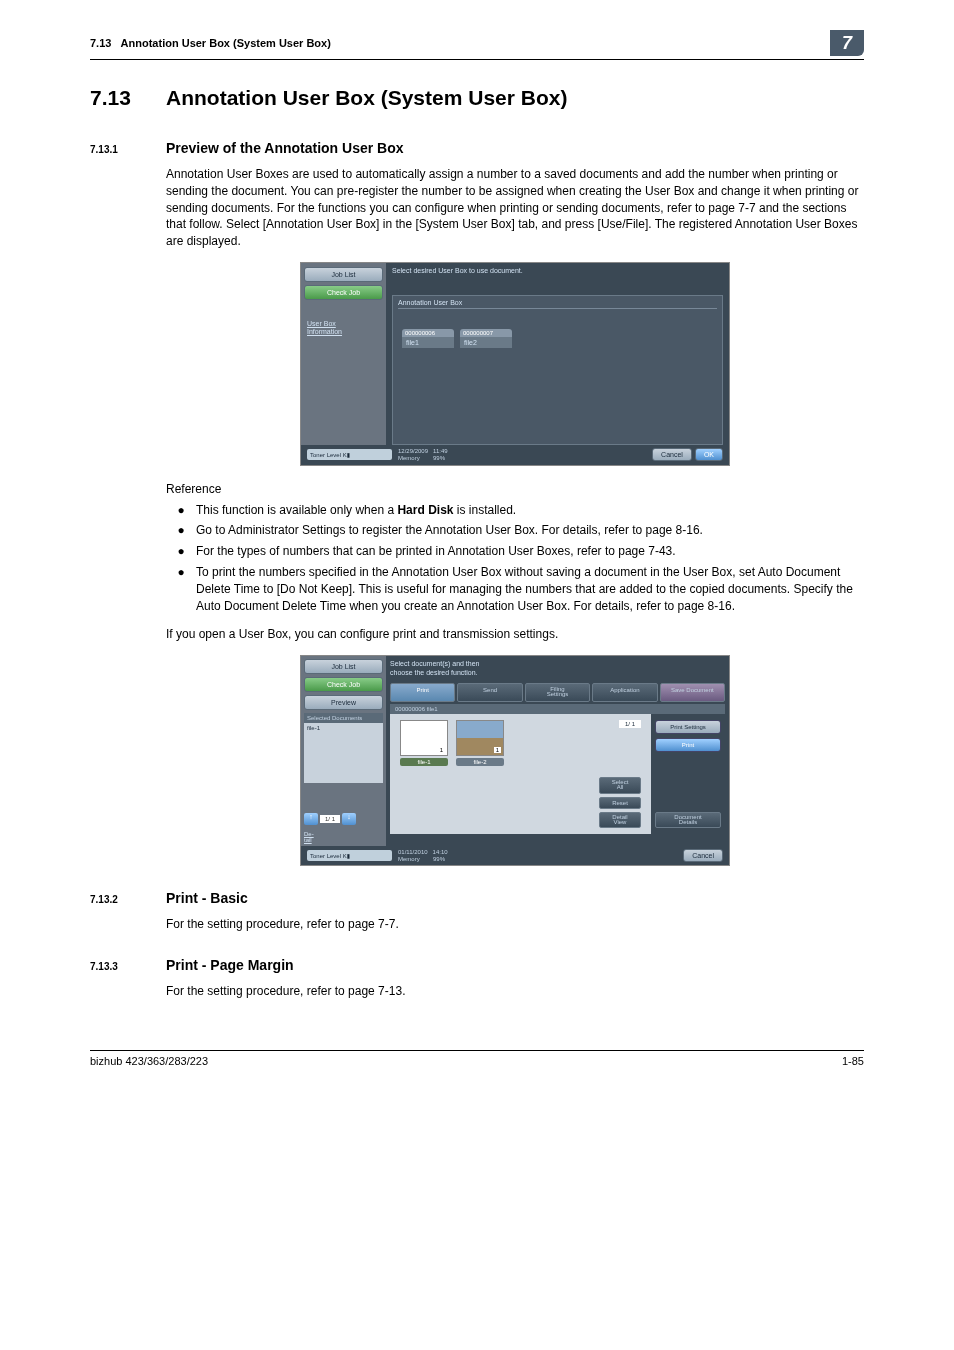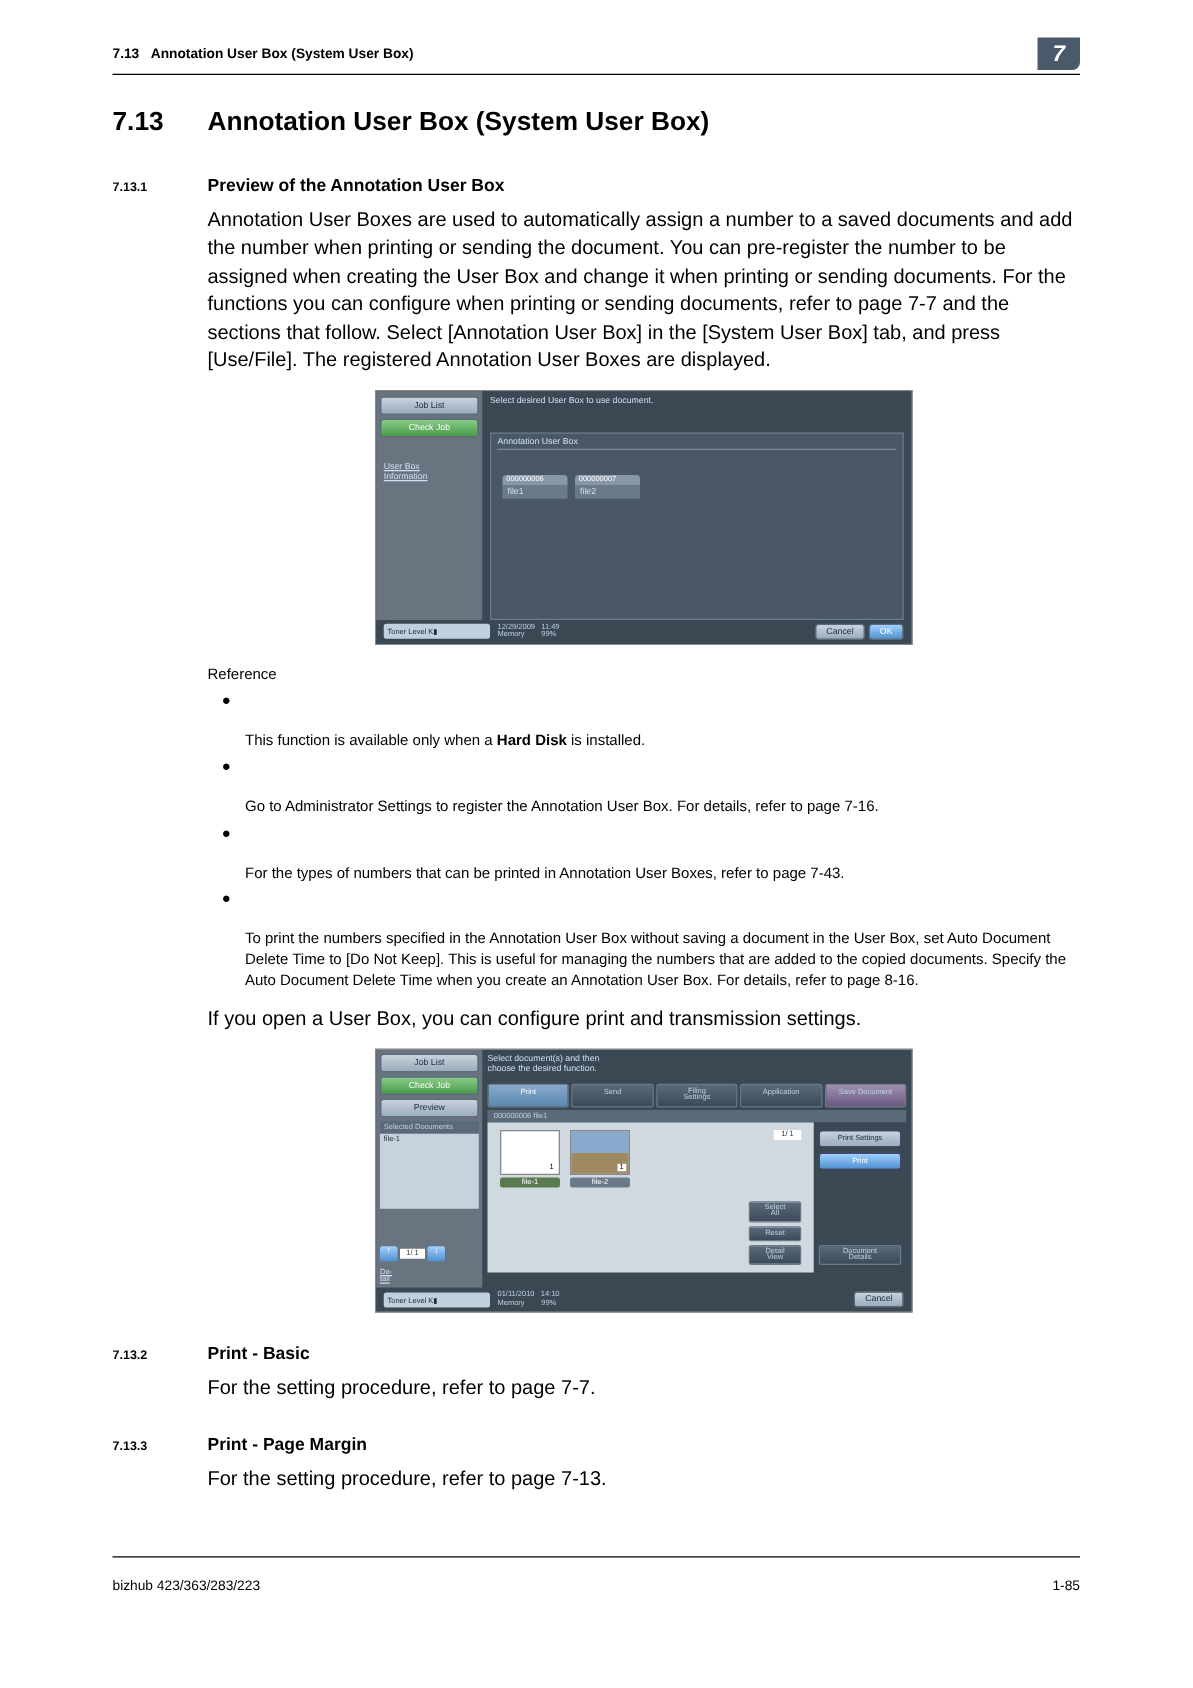--- a/index.html
+++ b/index.html
@@ -63,21 +63,21 @@
     .h2-num {
       font-size: 10px;
       font-weight: bold;
       width: 76px;
     }
     .h2-title {
       font-size: 14px;
       font-weight: bold;
     }
     .body-text {
-      font-size: 16px;
+      font-size: 12px;
       line-height: 1.4;
       margin-left: 76px;
       margin-bottom: 10px;
     }
     .reference-label {
       font-size: 12px;
       margin-left: 76px;
       margin-top: 14px;
       margin-bottom: 6px;
     }
@@ -90,21 +90,20 @@
       display: flex;
       margin-bottom: 4px;
     }
     .bullet {
       width: 30px;
       text-align: center;
       flex-shrink: 0;
     }
     .bullet-text {
       flex: 1;
-      margin-top: 32px;
     }
     .bold { font-weight: bold; }
     .screenshot-wrap {
       margin-left: 76px;
       margin-top: 12px;
       margin-bottom: 16px;
       display: flex;
       justify-content: center;
     }
     .screenshot {
@@ -395,21 +394,21 @@
       font-size: 6px;
       color: #d0e0f0;
       text-decoration: underline;
       margin-top: 6px;
       display: inline-block;
     }
     .footer-line {
       display: flex;
       justify-content: space-between;
       border-top: 1px solid #000;
-      padding-top: 17px;
+      padding-top: 4px;
       margin-top: 50px;
       font-size: 11px;
     }
   </style>
 </head>
 <body>
 
 <div class="header-line">
   <div class="header-text">
     <span>7.13</span>&nbsp;&nbsp;&nbsp;<span>Annotation User Box (System User Box)</span>
@@ -469,21 +468,21 @@
 </div>
 
 <div class="reference-label">Reference</div>
 <div class="bullet-list">
   <div class="bullet-item">
     <div class="bullet">●</div>
     <div class="bullet-text"><span>This function is available only when a </span><span class="bold">Hard Disk</span><span> is installed.</span></div>
   </div>
   <div class="bullet-item">
     <div class="bullet">●</div>
-    <div class="bullet-text">Go to Administrator Settings to register the Annotation User Box. For details, refer to page 7-16.</div>
+    <div class="bullet-text">Go to Administrator Settings to register the Annotation User Box. For details, refer to page 8-16.</div>
   </div>
   <div class="bullet-item">
     <div class="bullet">●</div>
     <div class="bullet-text">For the types of numbers that can be printed in Annotation User Boxes, refer to page 7-43.</div>
   </div>
   <div class="bullet-item">
     <div class="bullet">●</div>
     <div class="bullet-text">To print the numbers specified in the Annotation User Box without saving a document in the User Box, set Auto Document Delete Time to [Do Not Keep]. This is useful for managing the numbers that are added to the copied documents. Specify the Auto Document Delete Time when you create an Annotation User Box. For details, refer to page 8-16.</div>
   </div>
 </div>

